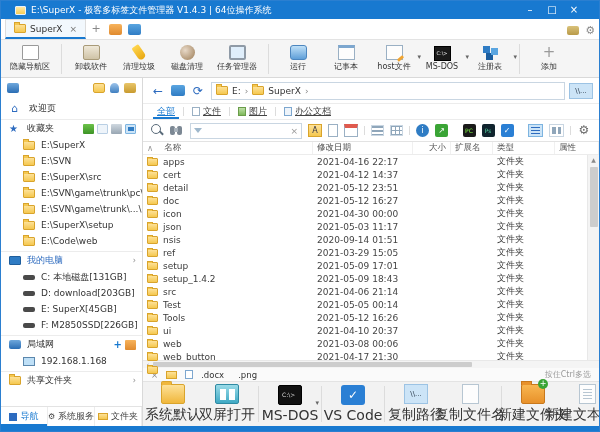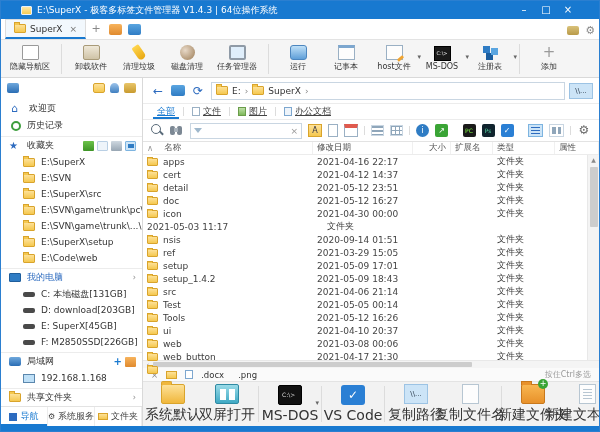--- a/index.html
+++ b/index.html
@@ -1,19 +1,19 @@
 <!DOCTYPE html>
 <html><head>
 <meta charset="utf-8">
 <style>
   *{box-sizing:border-box;margin:0;padding:0;font-family:"DejaVu Sans","Liberation Sans",sans-serif;}
   html,body{background:#9a9a9a;}
   #window{width:600px;height:432px;background:#fff;border:1px solid #2b7fd0;display:flex;flex-direction:column;overflow:hidden;position:relative;}
   
-  #titlebar{height:18px;background:#1879d0;color:#fff;display:flex;align-items:center;font-size:9px;padding:0 20px;flex:none;}
+  #titlebar{height:18px;background:#1879d0;color:#fff;display:flex;align-items:center;font-size:9px;padding:0 14px;flex:none;}
   #titlebar .app-ico{width:11px;height:9px;background:linear-gradient(#ffe9a8,#f7cd56);border:1px solid #e8f2fb;border-radius:1px;margin-right:5px;flex:none;}
   #win-controls{margin-left:auto;display:flex;gap:0;}
   #win-controls span{width:22px;text-align:center;font-size:10px;line-height:18px;cursor:default;}
   
   #tabbar{height:21px;background:#fff;display:flex;align-items:flex-end;flex:none;border-bottom:1px solid #e3e3e3;padding:0 4px;}
   .tab{height:20px;display:flex;align-items:center;gap:4px;padding:0 8px;font-size:9px;color:#333;background:#f2f8fd;border:1px solid #dcdcdc;border-bottom:2px solid #1879d0;}
   .tab .tclose{color:#777;font-size:9px;margin-left:3px;}
   .newtab{width:20px;text-align:center;color:#888;font-size:11px;line-height:20px;}
   .tb-ico{width:13px;height:11px;margin:0 3px 4px 3px;border-radius:2px;}
   .tb-share{background:linear-gradient(#f7b35c,#e08a2e);}
@@ -268,24 +268,20 @@
         <span class="sti-sp"></span>
         <span class="sti sti-folder"></span>
         <span class="sti sti-user"></span>
         <span class="sti sti-more"></span>
       </div>
       <div id="side-scroll">
           <div class="sitem">
             <span class="icon si si-home">⌂</span>
             <span>欢迎页</span>
           </div>
-          <div class="sitem">
-            <span class="icon si si-history"></span>
-            <span>历史记录</span>
-          </div>
           <div class="ssec">
             <span class="icon si si-star">★</span>
             <span class="stitle">收藏夹</span>
             <span class="sact">
               <span class="sa sa-folder-green"></span>
               <span class="sa sa-copy"></span>
               <span class="sa sa-pc-small"></span>
               <span class="sa sa-monitor-active"></span>
             </span>
           </div>
@@ -509,20 +505,24 @@
                   <span class="rfold"></span>
                   <span>icon</span>
                 </span>
                 <span class="cell c-date">2021-04-30 00:00</span>
                 <span class="cell c-size"></span>
                 <span class="cell c-ext"></span>
                 <span class="cell c-type">文件夹</span>
                 <span class="cell c-attr"></span>
               </div>
               <div class="flrow">
+                <span class="cell c-name">
+                  <span class="rfold"></span>
+                  <span>json</span>
+                </span>
                 <span class="cell c-date">2021-05-03 11:17</span>
                 <span class="cell c-size"></span>
                 <span class="cell c-ext"></span>
                 <span class="cell c-type">文件夹</span>
                 <span class="cell c-attr"></span>
               </div>
               <div class="flrow">
                 <span class="cell c-name">
                   <span class="rfold"></span>
                   <span>nsis</span>

